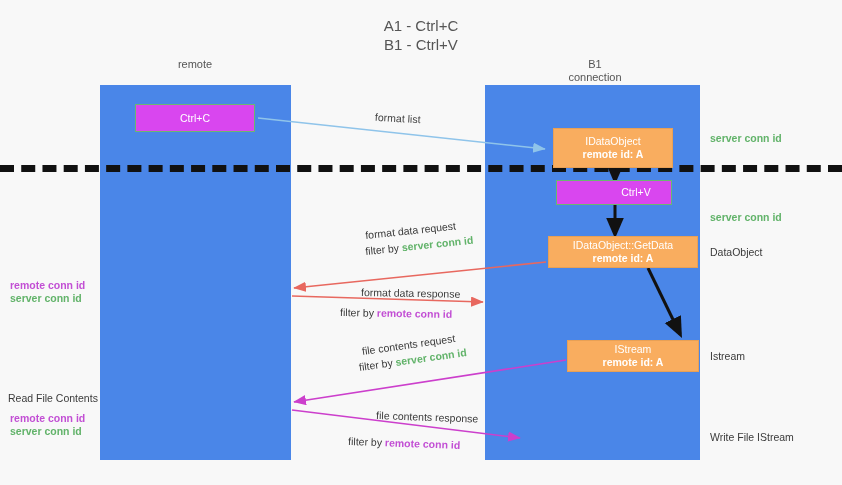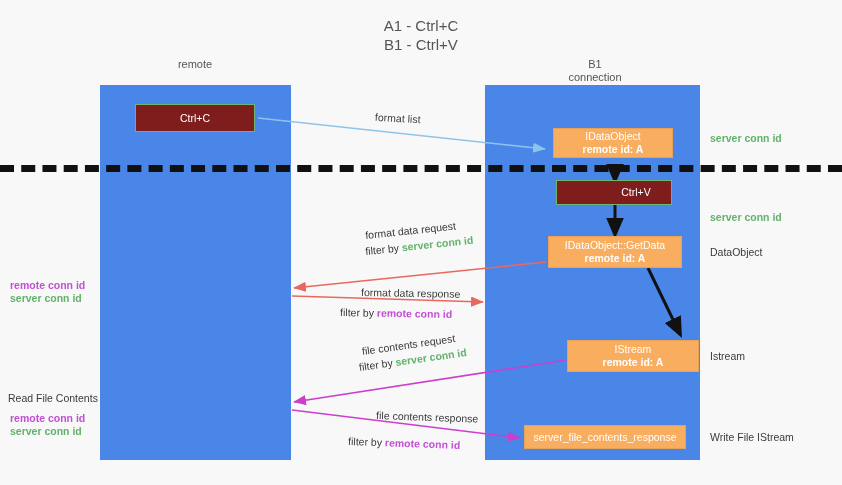--- a/index.html
+++ b/index.html
@@ -28,21 +28,21 @@
   .lane-head .l2{display:block;}
 
   .box{
     position:absolute;box-sizing:border-box;
     display:flex;align-items:center;justify-content:center;
     flex-direction:column;
     color:#fff;font-size:10.5px;line-height:13px;text-align:center;
     border:1px solid rgba(0,0,0,.18);
   }
   .box.orange{background:#f9ad5f;border-color:#e8a055;}
-  .box.green{background:#7f1d1d;border-color:#6bb771;text-align:right;}
+  .box.green{background:#d946ef;border-color:#6bb771;text-align:right;}
   .box .l2{display:block;font-weight:bold;}
 
   .dash{
     position:absolute;left:0;top:165px;width:842px;height:0;
     border-top:7px dashed #111;
   }
 
   .note{
     position:absolute;font-size:10.5px;line-height:13px;color:#444;
     white-space:nowrap;
@@ -110,45 +110,42 @@
     <line x1="566" y1="360" x2="294" y2="402" stroke="#cc3fcc" stroke-width="1.6" marker-end="url(#ah-mag)"></line>
     <line x1="292" y1="410" x2="520" y2="438" stroke="#cc3fcc" stroke-width="1.6" marker-end="url(#ah-mag)"></line>
   </svg>
 
   <div class="dash"></div>
 
   <div class="box green" style="left:135px;top:104px;width:120px;height:28px;">
     <span>Ctrl+C</span>
   </div>
 
-  <div class="box orange" style="left:553px;top:128px;width:120px;height:30px;">
+  <div class="box orange" style="left:553px;top:128px;width:120px;height:40px;">
     <span>IDataObject</span>
     <span class="l2">remote id: A</span>
   </div>
 
   <div class="box green" style="left:556px;top:180px;width:116px;height:25px;padding-left:44px;">
     <span>Ctrl+V</span>
   </div>
 
-  <div class="box orange" style="left:548px;top:236px;width:134px;height:32px;">
+  <div class="box orange" style="left:548px;top:236px;width:150px;height:32px;">
     <span>IDataObject::GetData</span>
     <span class="l2">remote id: A</span>
   </div>
 
 
 
   <div class="box orange" style="left:567px;top:340px;width:132px;height:32px;">
     <span>IStream</span>
     <span class="l2">remote id: A</span>
   </div>
 
 
-  <div class="box orange" style="left:524px;top:425px;width:162px;height:24px;">
-    <span>server_file_contents_response</span>
-  </div>
 
   <div class="note" style="left:375px;top:112px;transform:rotate(3deg);">format list</div>
 
   <div class="rot" style="left:366px;top:228px;transform:rotate(-6deg);">
     <span>format data request</span>
   </div>
   <div class="rot" style="left:366px;top:244px;transform:rotate(-6deg);">
     <span>filter by </span><span class="g">server conn id</span>
   </div>
 

